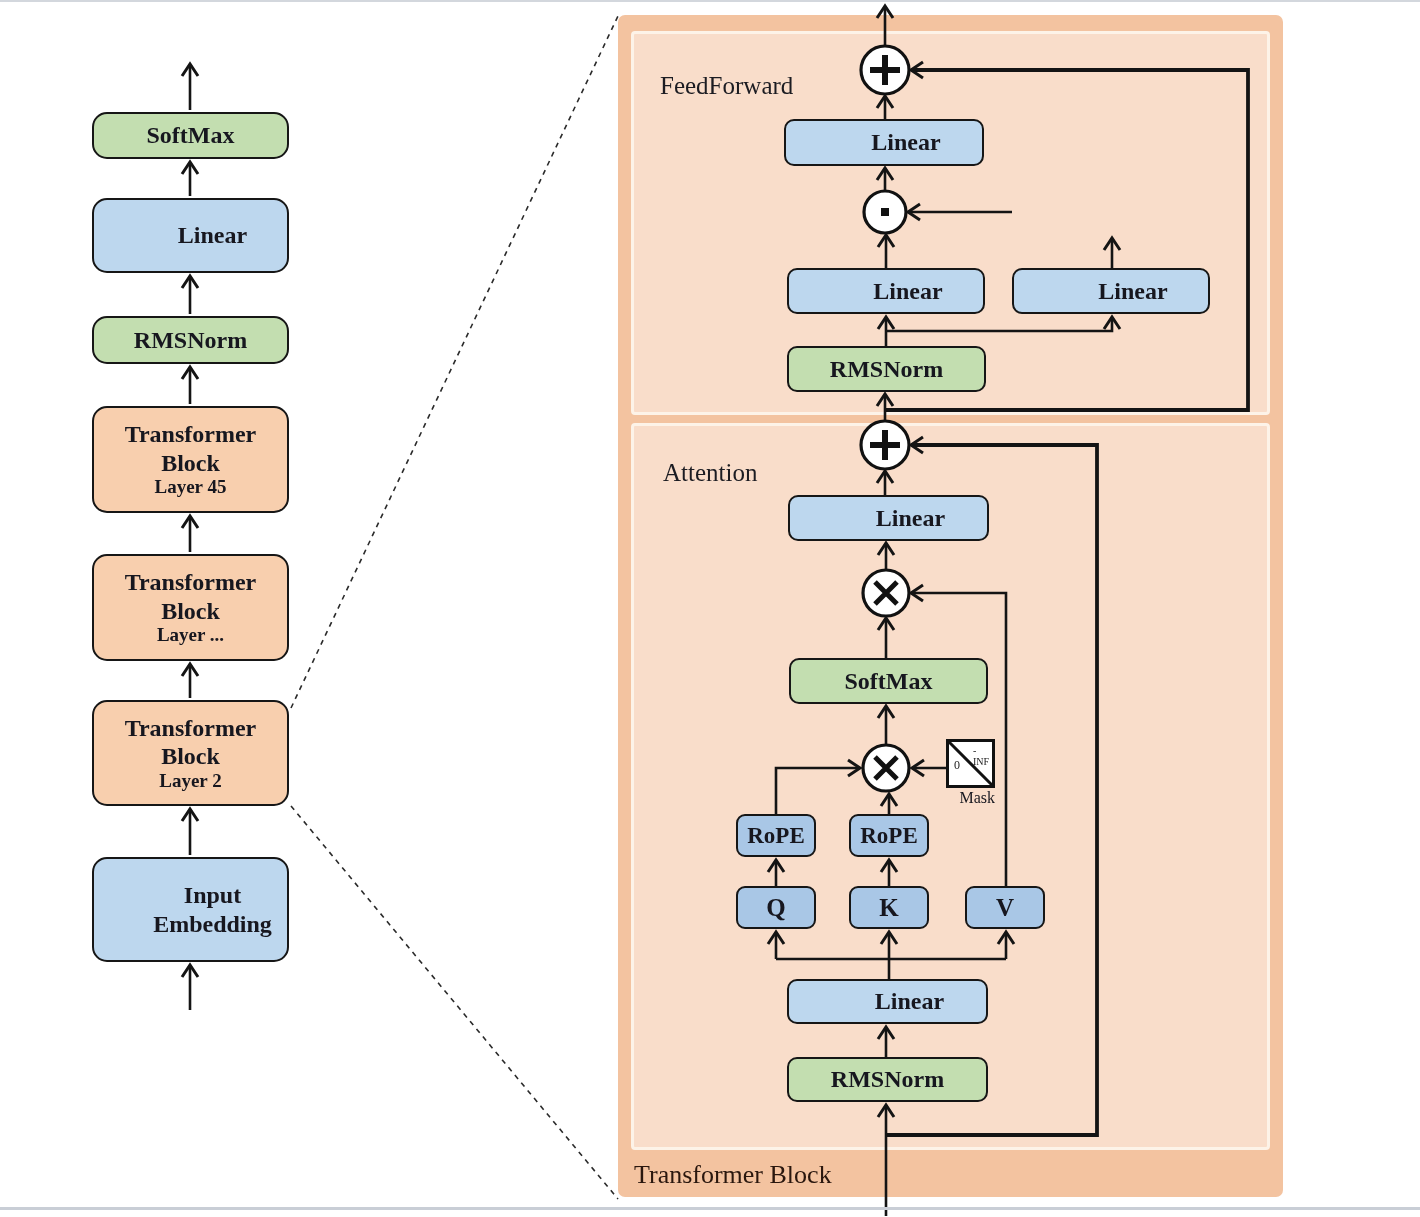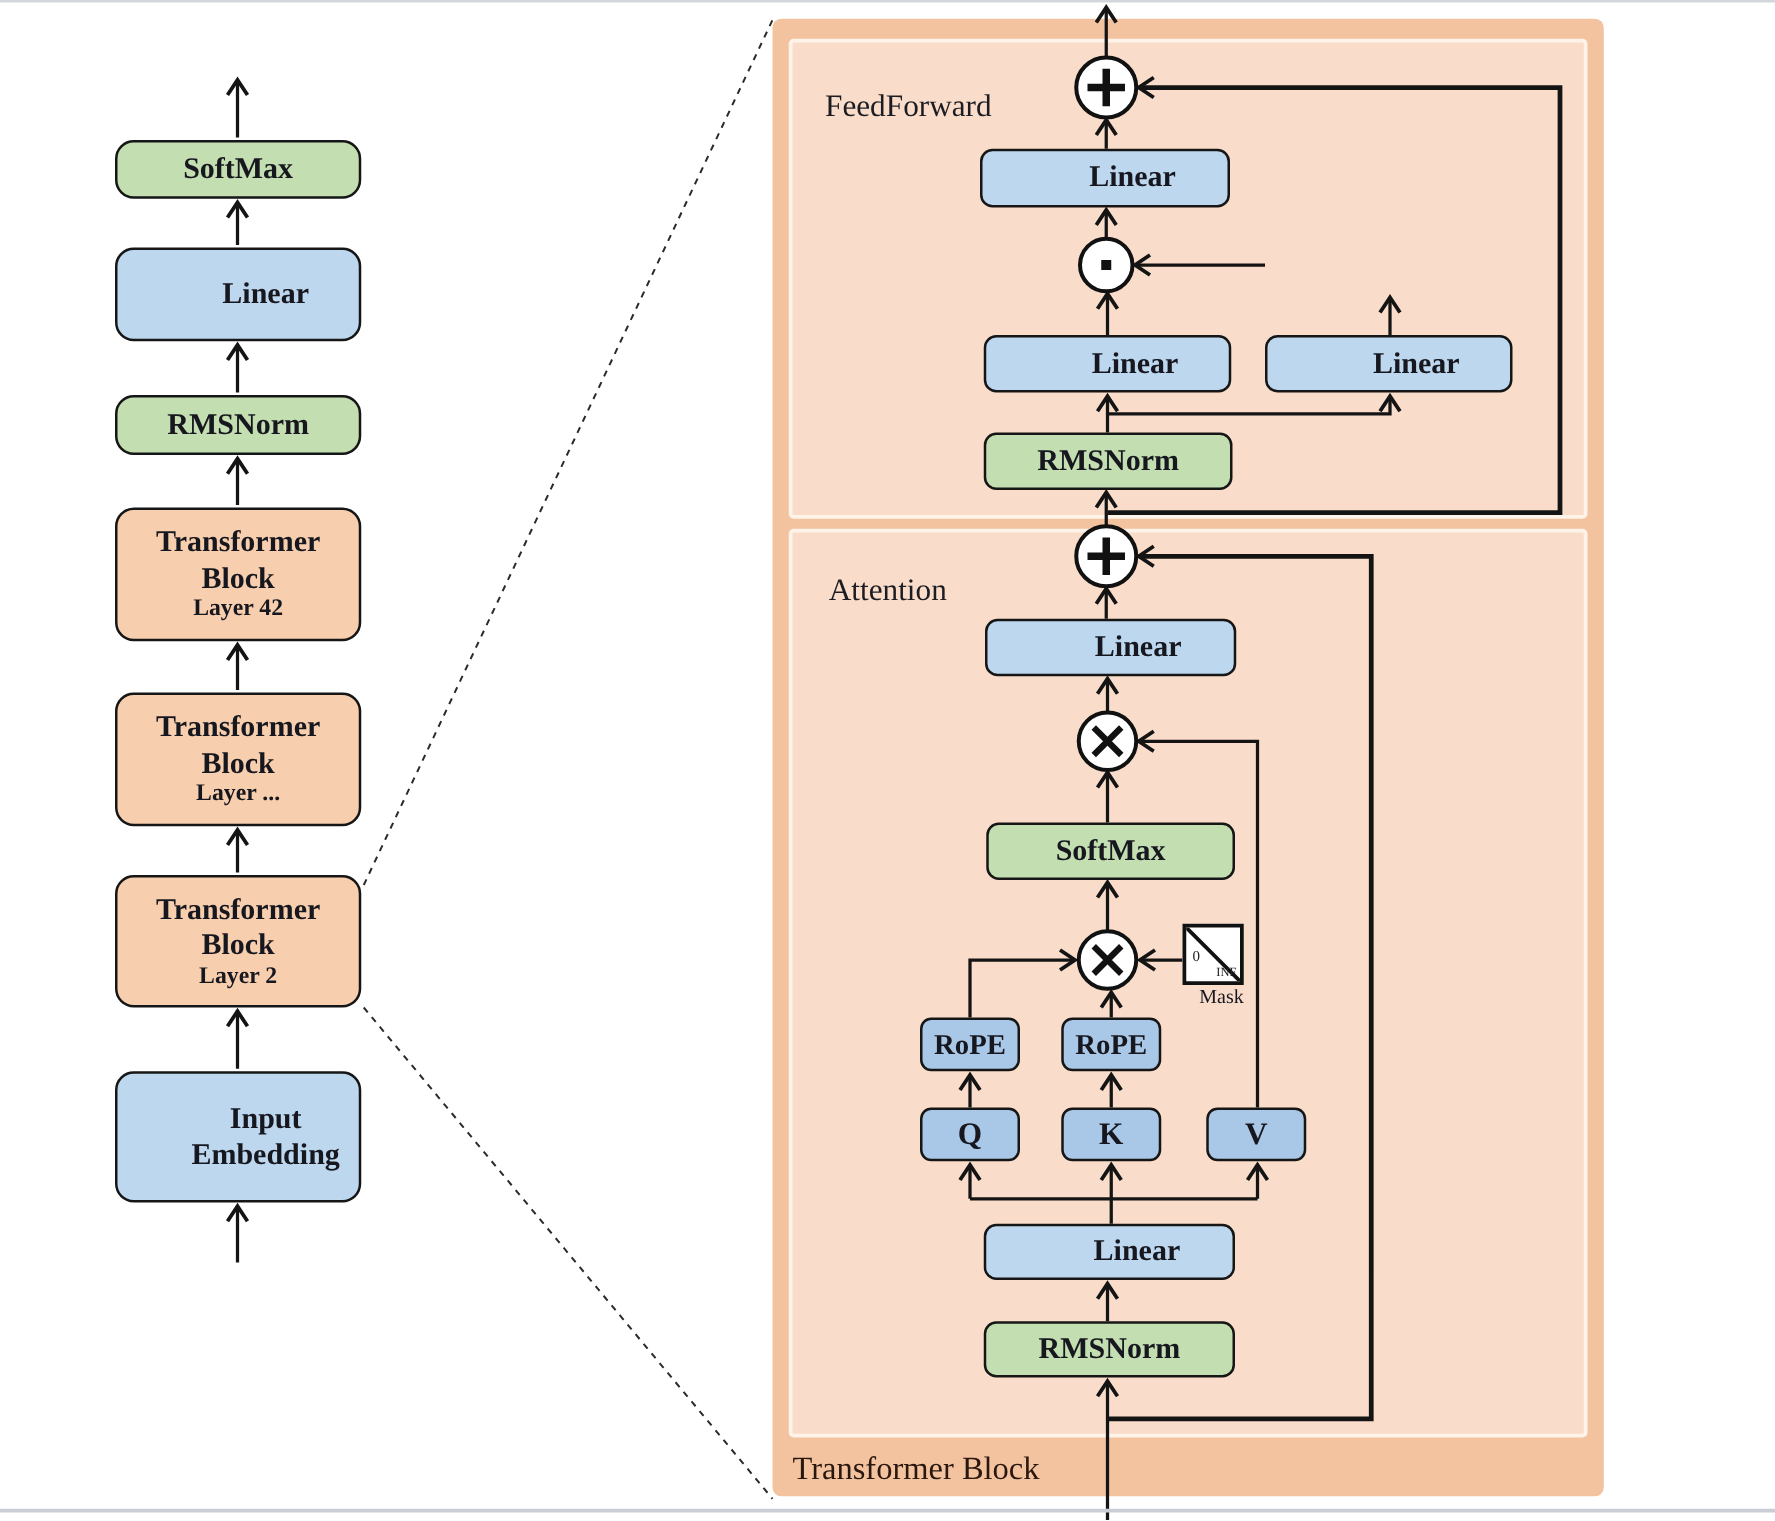--- a/index.html
+++ b/index.html
@@ -58,21 +58,21 @@
   #att-rope-k{left:849px;top:814px;width:80px;height:43px;border-radius:9px;font-size:23px;}
   #att-q{left:736px;top:886px;width:80px;height:43px;border-radius:9px;font-size:25px;}
   #att-k{left:849px;top:886px;width:80px;height:43px;border-radius:9px;font-size:25px;}
   #att-v{left:965px;top:886px;width:80px;height:43px;border-radius:9px;font-size:25px;}
   #att-linear-in {left:787px;top:979px;width:201px;height:45px;}
   #att-rmsnorm   {left:787px;top:1057px;width:201px;height:45px;}
 
   
   #mask-box{position:absolute;left:946px;top:739px;width:49px;height:49px;box-sizing:border-box;
     border:3px solid #111;background:#fff;}
-  #mask-inf{position:absolute;top:20px;right:2px;font-size:10px;color:#222;margin-left:24px;}
+  #mask-inf{position:absolute;top:3px;right:2px;font-size:10px;color:#222;margin-left:24px;}
   #mask-zero{position:absolute;left:5px;top:16px;font-size:12px;color:#222;}
   #mask-label{position:absolute;left:946px;top:789px;width:49px;text-align:right;font-size:16px;}
 
   
   #wires{position:absolute;left:0;top:0;pointer-events:none;}
   .conn{fill:none;stroke:#141414;stroke-width:2.6px;}
   .thick{stroke-width:3.8px;}
   .dashed{fill:none;stroke:#2a2a2a;stroke-width:1.6px;stroke-dasharray:5 5;}
   .op-circle{fill:#ffffff;stroke:#111111;stroke-width:3.2px;}
   .op-glyph{stroke:#111111;stroke-width:6px;fill:none;}
@@ -168,21 +168,21 @@
     <span>SoftMax</span>
   </div>
   <div id="lb-linear" class="blk lb blue">
     <span>Linear</span>
   </div>
   <div id="lb-rmsnorm" class="blk lb green">
     <span>RMSNorm</span>
   </div>
   <div id="lb-tb32" class="blk lb orange">
     <span class="lbl">Transformer Block</span>
-    <span class="sub">Layer 42</span>
+    <span class="sub">Layer 45</span>
   </div>
   <div id="lb-tbdots" class="blk lb orange">
     <span class="lbl">Transformer Block</span>
     <span class="sub">Layer ...</span>
   </div>
   <div id="lb-tb1" class="blk lb orange">
     <span class="lbl">Transformer Block</span>
     <span class="sub">Layer 2</span>
   </div>
   <div id="lb-emb" class="blk lb blue">

